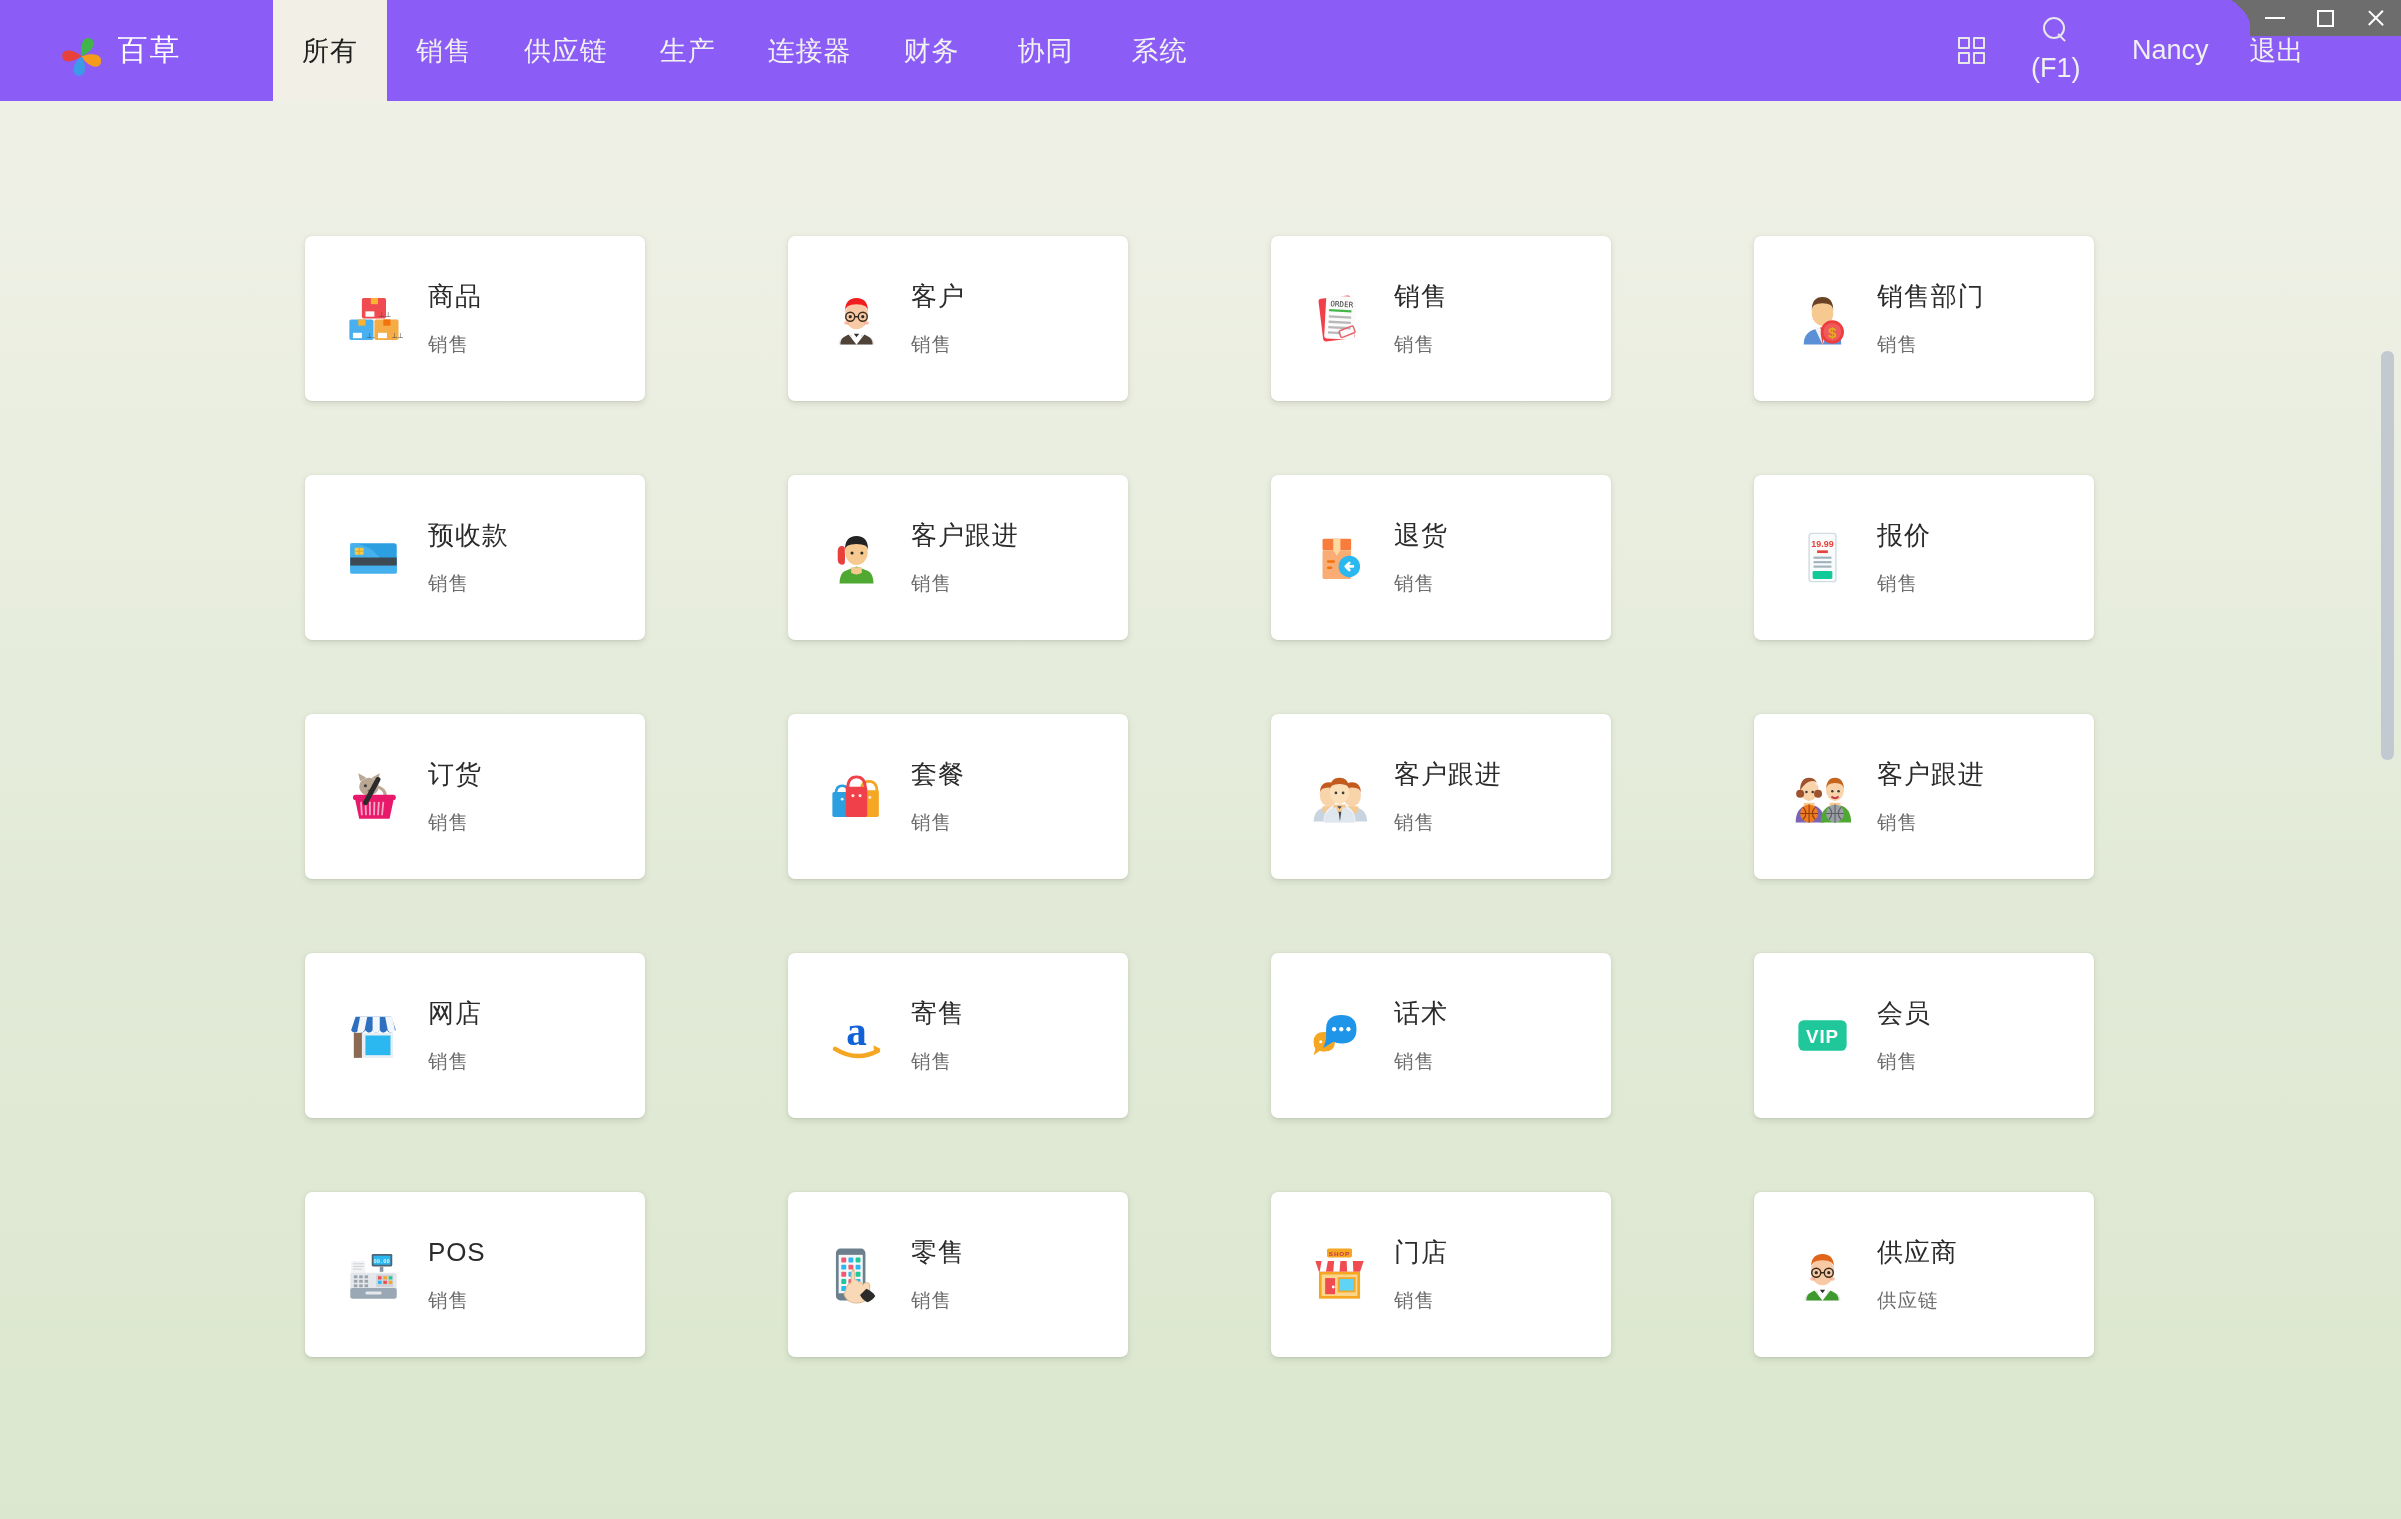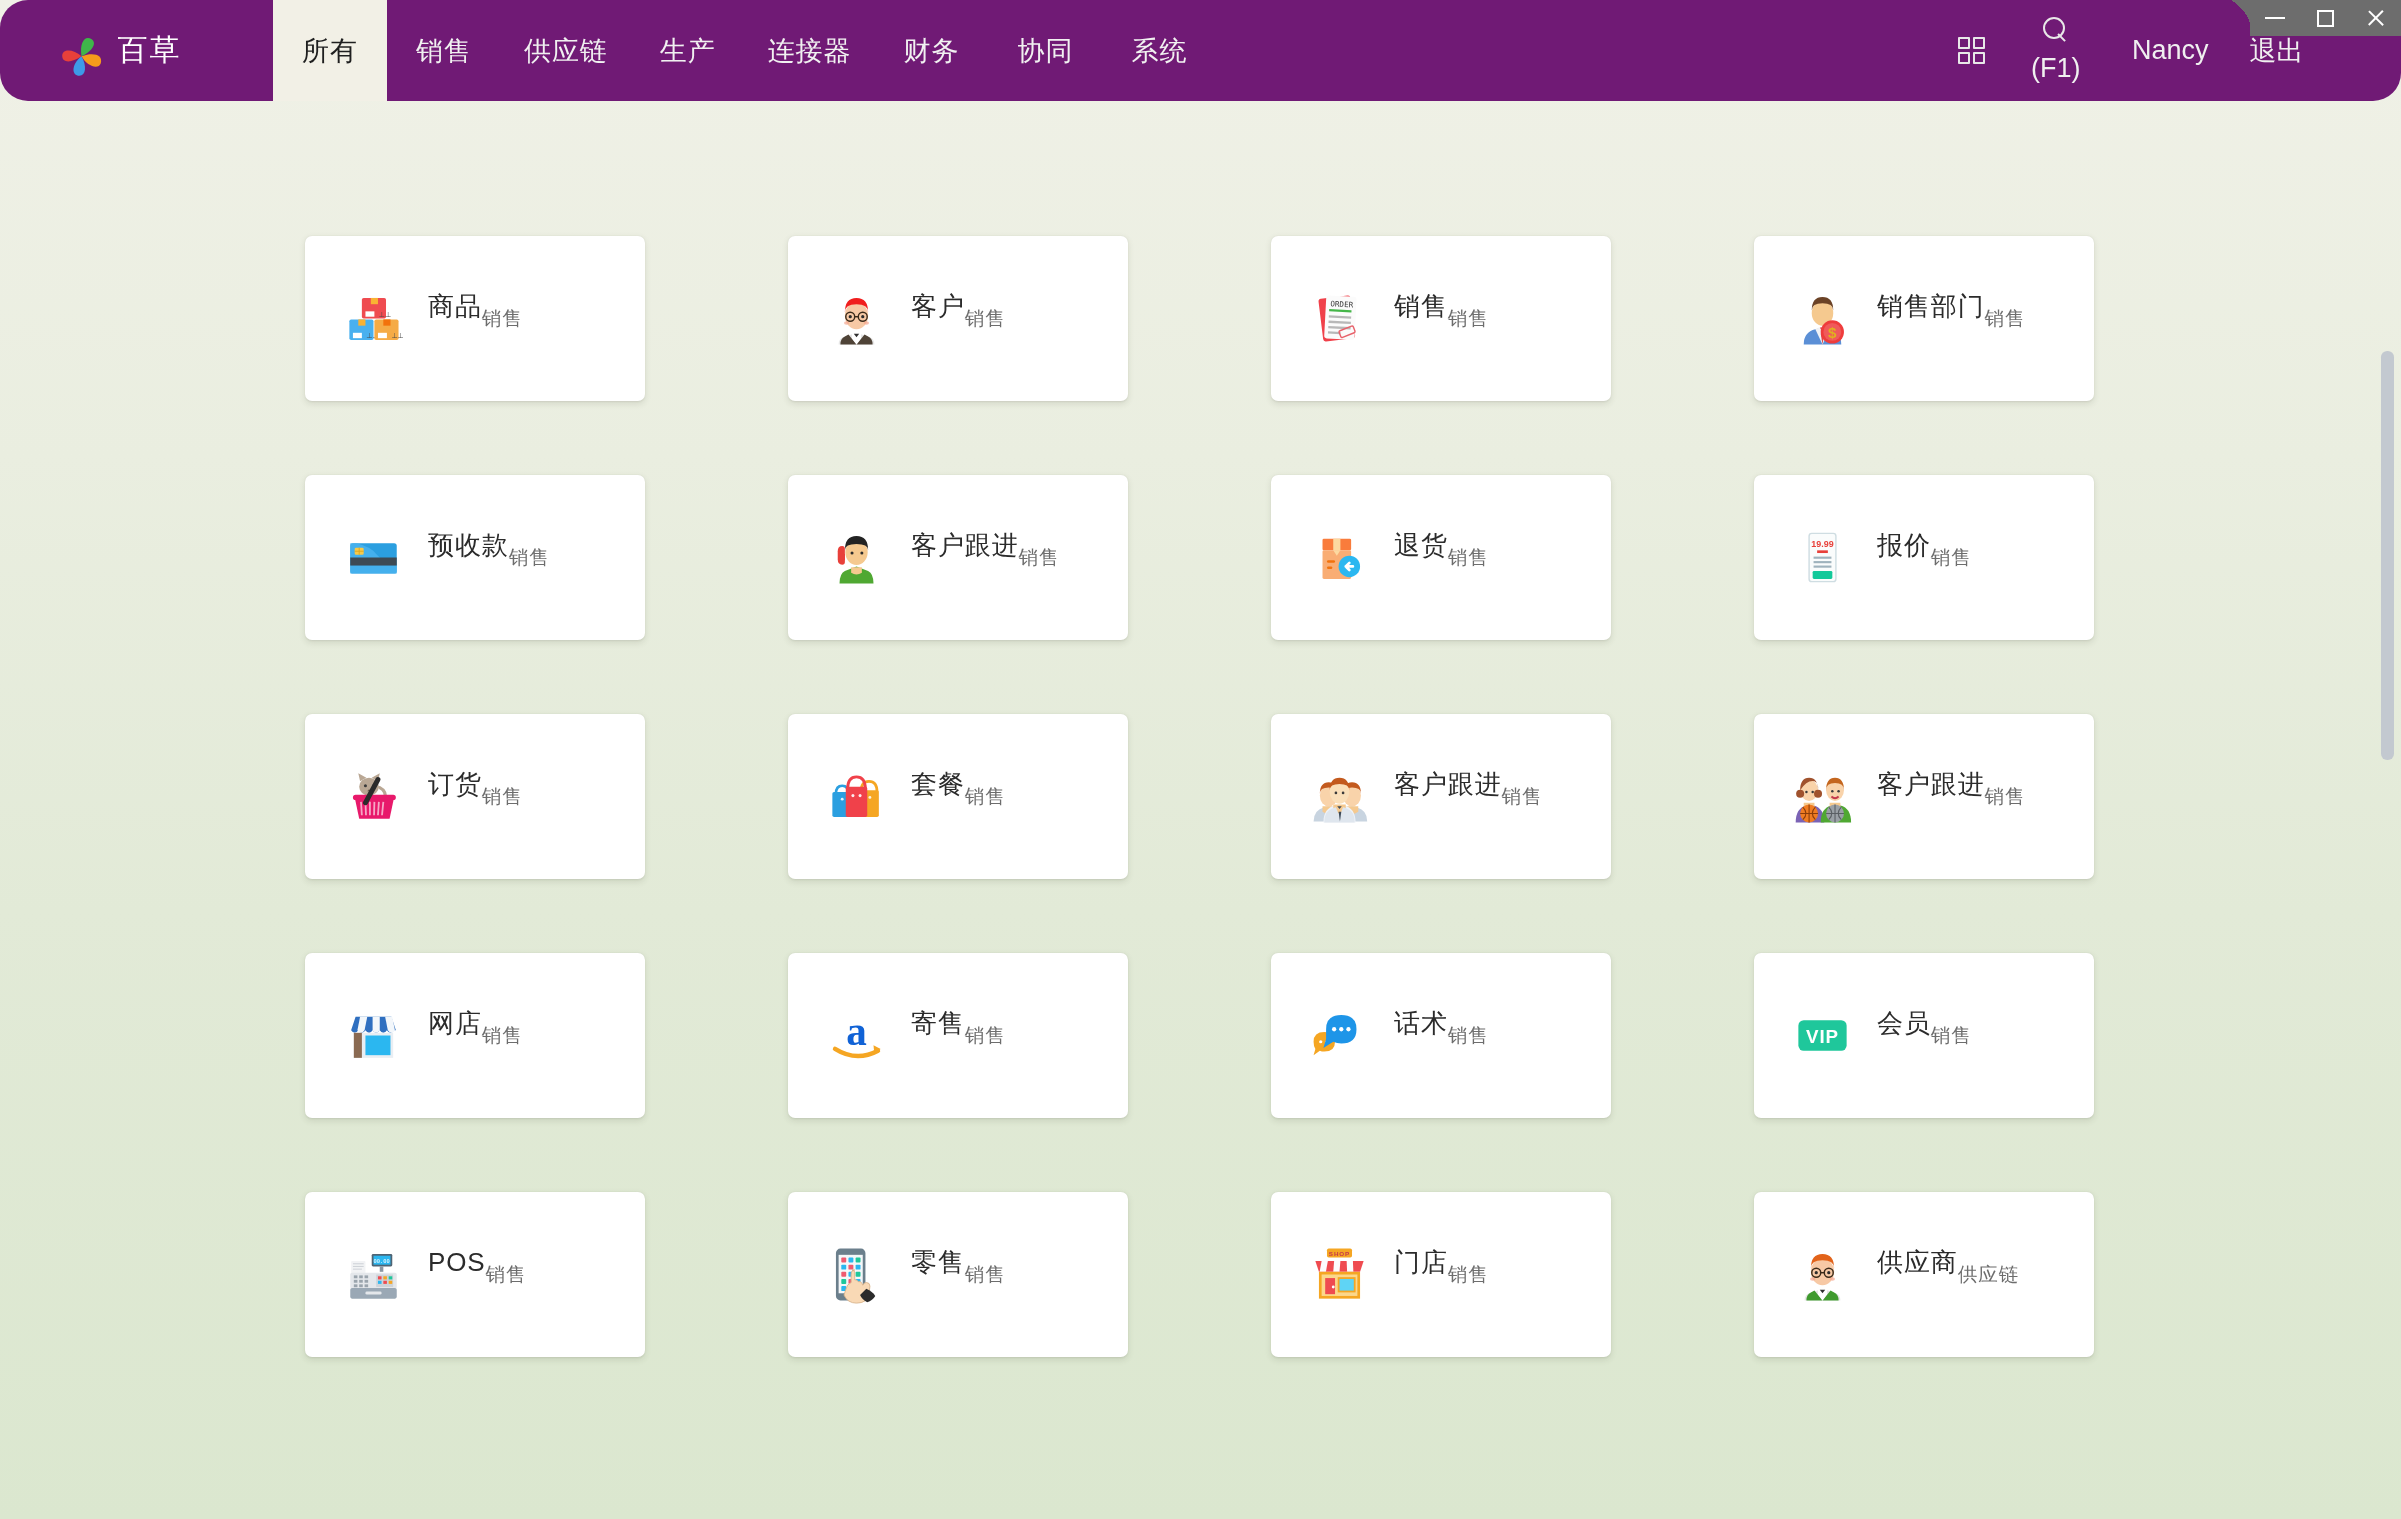--- a/index.html
+++ b/index.html
@@ -10,24 +10,23 @@
   }
   body {
     background: linear-gradient(180deg, #f0f1e7 0%, #eaeee0 30%, #e2ead7 60%, #dbe7cf 100%);
     position: relative;
   }
 
   
   #header {
     position: absolute; top: 0; left: 0;
     width: 2401px; height: 101px;
-    background: #701a75;
+    background: #8b5cf6;
     display: flex; align-items: center;
     z-index: 10;
-    border-radius: 28px;
   }
   #brand {
     width: 245px; height: 101px;
     display: flex; align-items: center; gap: 19.6px;
     padding-left: 52px;
   }
   .logo-wrap { width: 46px; height: 46px; position: relative; flex: 0 0 auto; }
   .brand-name {
     color: #ffffff; font-size: 30px; letter-spacing: 1.8px;
     white-space: nowrap;
@@ -128,21 +127,21 @@
     display: flex; align-items: center;
     padding-left: 39px;
     cursor: pointer;
     position: relative;
   }
   .card-icon {
     width: 59px; height: 59px; flex: 0 0 auto;
     position: relative;
     margin-right: 25px;
   }
-  .card-text { display: flex; flex-direction: row; justify-content: center; align-items: center; }
+  .card-text { display: flex; flex-direction: column; justify-content: center; }
   .card-title {
     font-size: 26px; color: #2b2b2b; line-height: 1; margin-bottom: 26px;
     white-space: nowrap; letter-spacing: 0.9px;
   }
   .card-sub {
     font-size: 19.6px; color: #6d6d6d; line-height: 1; letter-spacing: 0.9px;
     white-space: nowrap;
   }
 
   

